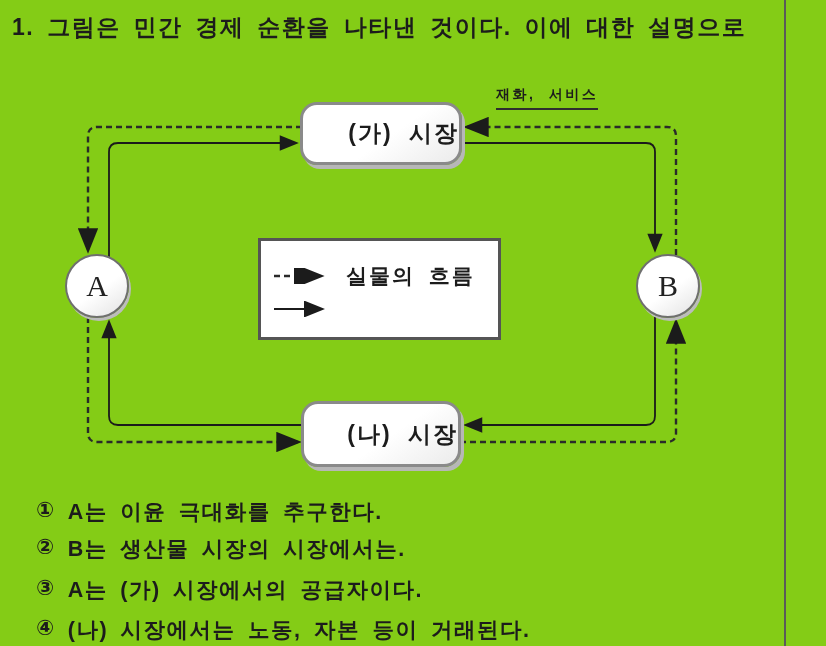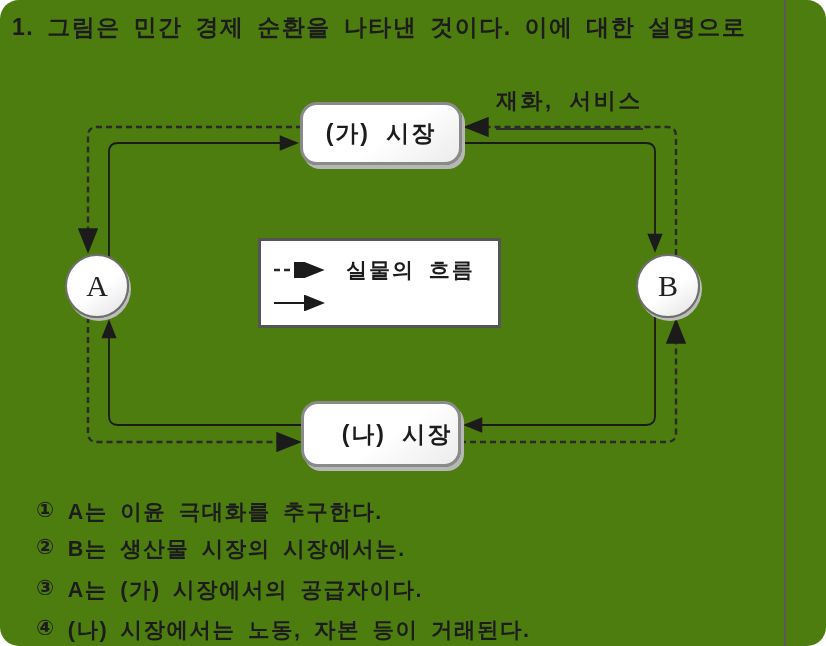--- a/index.html
+++ b/index.html
@@ -1,55 +1,55 @@
 <!DOCTYPE html>
 <html><head>
 <meta charset="utf-8">
 <style>
   html,body{margin:0;padding:0;background:#fff;}
-  .page{position:relative;width:826px;height:646px;background:#4d7c0f;overflow:hidden;
-        font-family:"Liberation Sans","DejaVu Sans",sans-serif;color:#1c1c1c;border-radius:19px;}
+  .page{position:relative;width:826px;height:646px;background:#84cc16;overflow:hidden;
+        font-family:"Liberation Sans","DejaVu Sans",sans-serif;color:#1c1c1c;}
 
   
   .divider{position:absolute;left:784px;top:0;width:2px;height:646px;background:#5a5a5a;}
 
   
   .qline{position:absolute;font-size:23px;font-weight:bold;letter-spacing:1.5px;
          word-spacing:5px;white-space:nowrap;}
   .qline1{left:12px;top:12px;}
   .qline2{left:38px;top:45px;}
   .qnum{margin-right:13px;}
 
   
   .diagram{position:absolute;left:0;top:85px;width:786px;height:412px;}
   .arrows{position:absolute;left:0;top:0;}
 
   .mbox{position:absolute;box-sizing:border-box;border:3px solid #8a8a8a;border-radius:17px;
         background:linear-gradient(145deg,#ffffff 55%,#ebebeb);box-shadow:3px 4px 0 #b7b7b7;
-        display:flex;align-items:center;justify-content:center;
+        display:flex;align-items:center;justify-content:flex-end;
         font-size:23px;font-weight:bold;letter-spacing:2px;word-spacing:8px;white-space:nowrap;}
   .mbox-top{left:300px;top:17px;width:162px;height:63px;}
   .mbox-bottom{left:301px;top:316px;width:160px;height:66px;padding-left:32px;}
 
   .node{position:absolute;box-sizing:border-box;width:64px;height:64px;border:2.5px solid #6f6f6f;
         border-radius:50%;background:linear-gradient(145deg,#ffffff 55%,#e2e2e2);
         box-shadow:2px 3px 0 #bcbcbc;display:flex;align-items:center;justify-content:center;
         font-family:"Liberation Serif","DejaVu Serif",serif;font-size:30px;color:#222;}
   .node-a{left:65px;top:169px;}
   .node-b{left:636px;top:169px;}
 
-  .legend{position:absolute;left:258px;top:153px;width:243px;height:90px;box-sizing:border-box;
+  .legend{position:absolute;left:258px;top:153px;width:243px;height:102px;box-sizing:border-box;
           border:3px solid #555;background:#fff;display:flex;flex-direction:column;
           justify-content:center;gap:11px;padding-left:11px;}
   .lrow{display:flex;align-items:center;gap:12px;font-size:21px;font-weight:bold;
         letter-spacing:2px;word-spacing:6px;white-space:nowrap;}
 
-  .goods{position:absolute;left:496px;top:1px;font-size:22px;font-weight:bold;
+  .goods{position:absolute;left:496px;top:1px;font-size:14px;font-weight:bold;
          letter-spacing:2.5px;word-spacing:7px;border-bottom:2px solid #2e2e2e;
-         padding-bottom:12px;white-space:nowrap;}
+         padding-bottom:4px;white-space:nowrap;}
 
   
   .choices{position:absolute;left:36px;top:497px;width:748px;height:145px;}
   .choice{position:absolute;left:0;display:flex;gap:12px;font-size:21.5px;font-weight:bold;
           letter-spacing:1.5px;word-spacing:5px;white-space:nowrap;}
   .choice-1{top:0;}
   .choice-2{top:37px;}
   .choice-3{top:78px;}
   .choice-4{top:118px;}
 </style>

